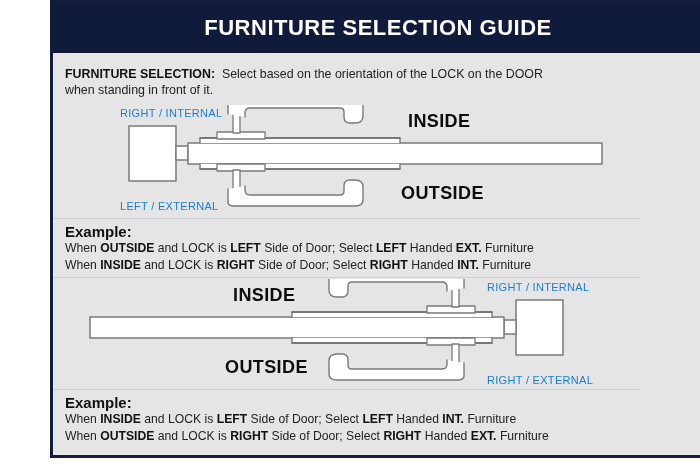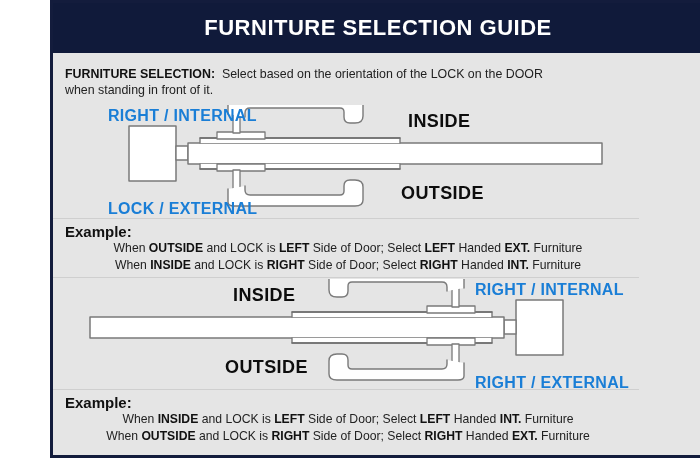--- a/index.html
+++ b/index.html
@@ -87,24 +87,25 @@
   }
   #diagram-top { top: 52px; }
   #diagram-bottom { top: 226px; }
 
   .diagram svg { display: block; }
 
   
   .blue-label {
     position: absolute;
     color: #1a7ed6;
-    font-size: 16px;
-    font-weight: bold;
+    font-size: 11px;
+    font-weight: normal;
     letter-spacing: 0.3px;
     white-space: nowrap;
+    margin-left: 12px;
   }
   
   #label-right-internal-1 { left: 55px;  top: 2px; }
   #label-left-external-1  { left: 55px;  top: 95px; }
   
   #label-left-internal-2  { left: 422px; top: 2px; }
   #label-right-external-2 { left: 422px; top: 95px; text-align: center; }
 
   
   .side-label {
@@ -129,21 +130,21 @@
     line-height: 17px;
     color: #222222;
   }
   #example-1 { top: 170px; }
   #example-2 { top: 341px; }
   .example-block .ex-title {
     font-weight: bold;
     color: #111111;
     font-size: 15px;
   }
-  .example-block .ex-line { white-space: nowrap; text-align: center; }
+  .example-block .ex-line { white-space: nowrap; }
   .example-block .b { font-weight: bold; color: #111111; }
 </style>
 </head>
 <body>
 
 <div id="guide-frame">
 
   <div id="title-bar">
     <span id="title-text">FURNITURE SELECTION GUIDE</span>
   </div>
@@ -180,21 +181,21 @@
 
           <rect x="180" y="65" width="7" height="26" fill="#ffffff" stroke="#7a7a7a" stroke-width="1.3"></rect>
 
           <path d="M 175 9 L 175 -4 Q 175 -8 181 -8 L 302 -8 Q 310 -8 310 -2 L 310 11 Q 310 18 302 18 L 297 18 Q 291 18 291 12 L 291 7 Q 291 3 287 3 L 197 3 Q 192 3 192 8 L 192 12" fill="#ffffff" stroke="#7a7a7a" stroke-width="1.4"></path>
 
           <path d="M 175 84 L 175 97 Q 175 101 181 101 L 302 101 Q 310 101 310 95 L 310 82 Q 310 75 302 75 L 297 75 Q 291 75 291 81 L 291 86 Q 291 90 287 90 L 197 90 Q 192 90 192 85 L 192 81" fill="#ffffff" stroke="#7a7a7a" stroke-width="1.4"></path>
         </g>
       </svg>
 
       <span class="blue-label" id="label-right-internal-1">RIGHT / INTERNAL</span>
-      <span class="blue-label" id="label-left-external-1">LOCK / EXTERNAL</span>
+      <span class="blue-label" id="label-left-external-1">LEFT / EXTERNAL</span>
       <span class="side-label" id="label-inside-1">INSIDE</span>
       <span class="side-label" id="label-outside-1">OUTSIDE</span>
     </div>
 
     <div class="divider" id="divider-1"></div>
 
     <div class="example-block" id="example-1">
       <div class="ex-title">Example:</div>
       <div class="ex-line">
         <span>When </span><span class="b">OUTSIDE</span><span> and LOCK is </span><span class="b">LEFT</span><span> Side of Door;   Select </span><span class="b">LEFT</span><span> Handed </span><span class="b">EXT.</span><span> Furniture</span>

